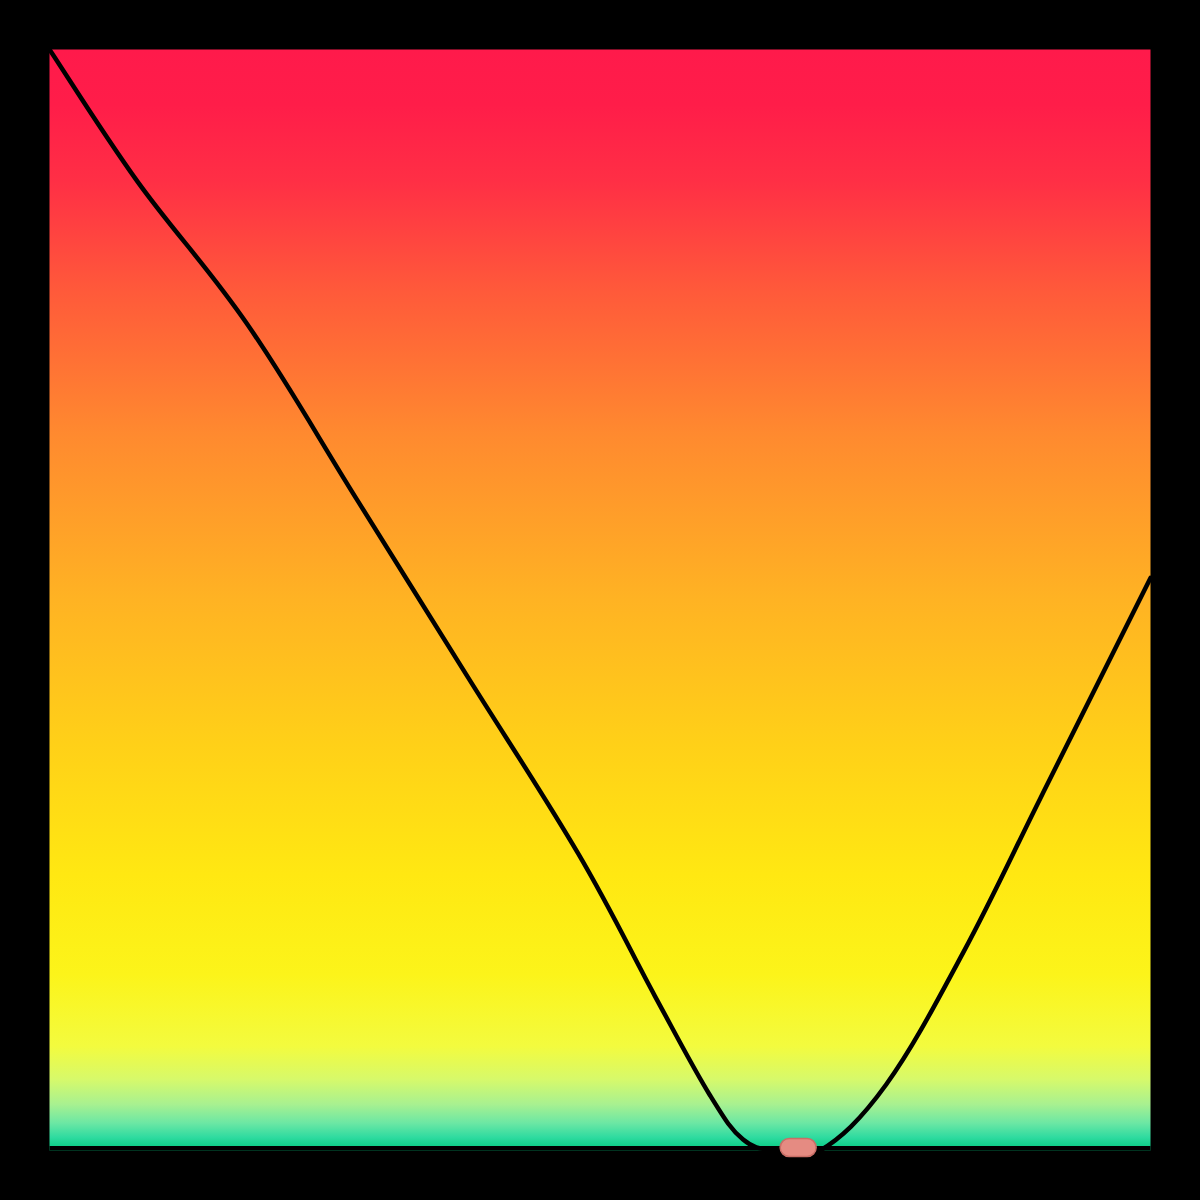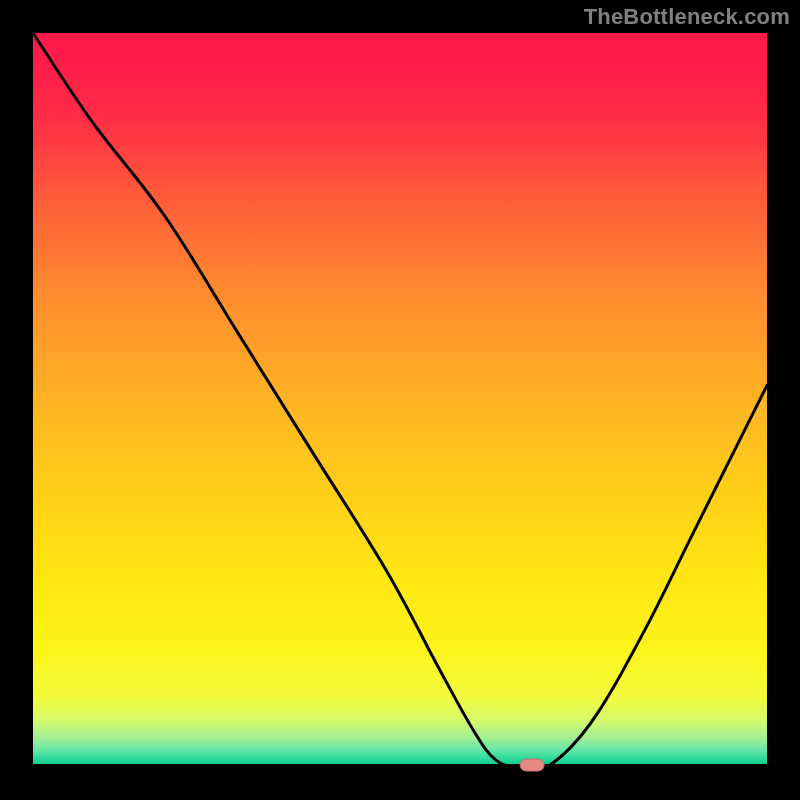--- a/index.html
+++ b/index.html
@@ -29,21 +29,20 @@
   svg {
     position: absolute;
     top: 0;
     left: 0;
   }
 </style>
 </head>
 <body>
 
 <div class="container">
-  <div class="watermark">TheBottleneck.com</div>
   <svg id="chart-svg" width="800" height="800" viewBox="0 0 800 800">
     <defs>
       <linearGradient id="bg-grad" x1="0" y1="0" x2="0" y2="1">
           <stop offset="0.00%" stop-color="#ff1a4b"></stop>
           <stop offset="5.00%" stop-color="#ff1d49"></stop>
           <stop offset="12.00%" stop-color="#ff2f45"></stop>
           <stop offset="22.00%" stop-color="#ff5a3a"></stop>
           <stop offset="35.00%" stop-color="#ff8a2f"></stop>
           <stop offset="50.00%" stop-color="#ffb323"></stop>
           <stop offset="63.00%" stop-color="#ffd018"></stop>

